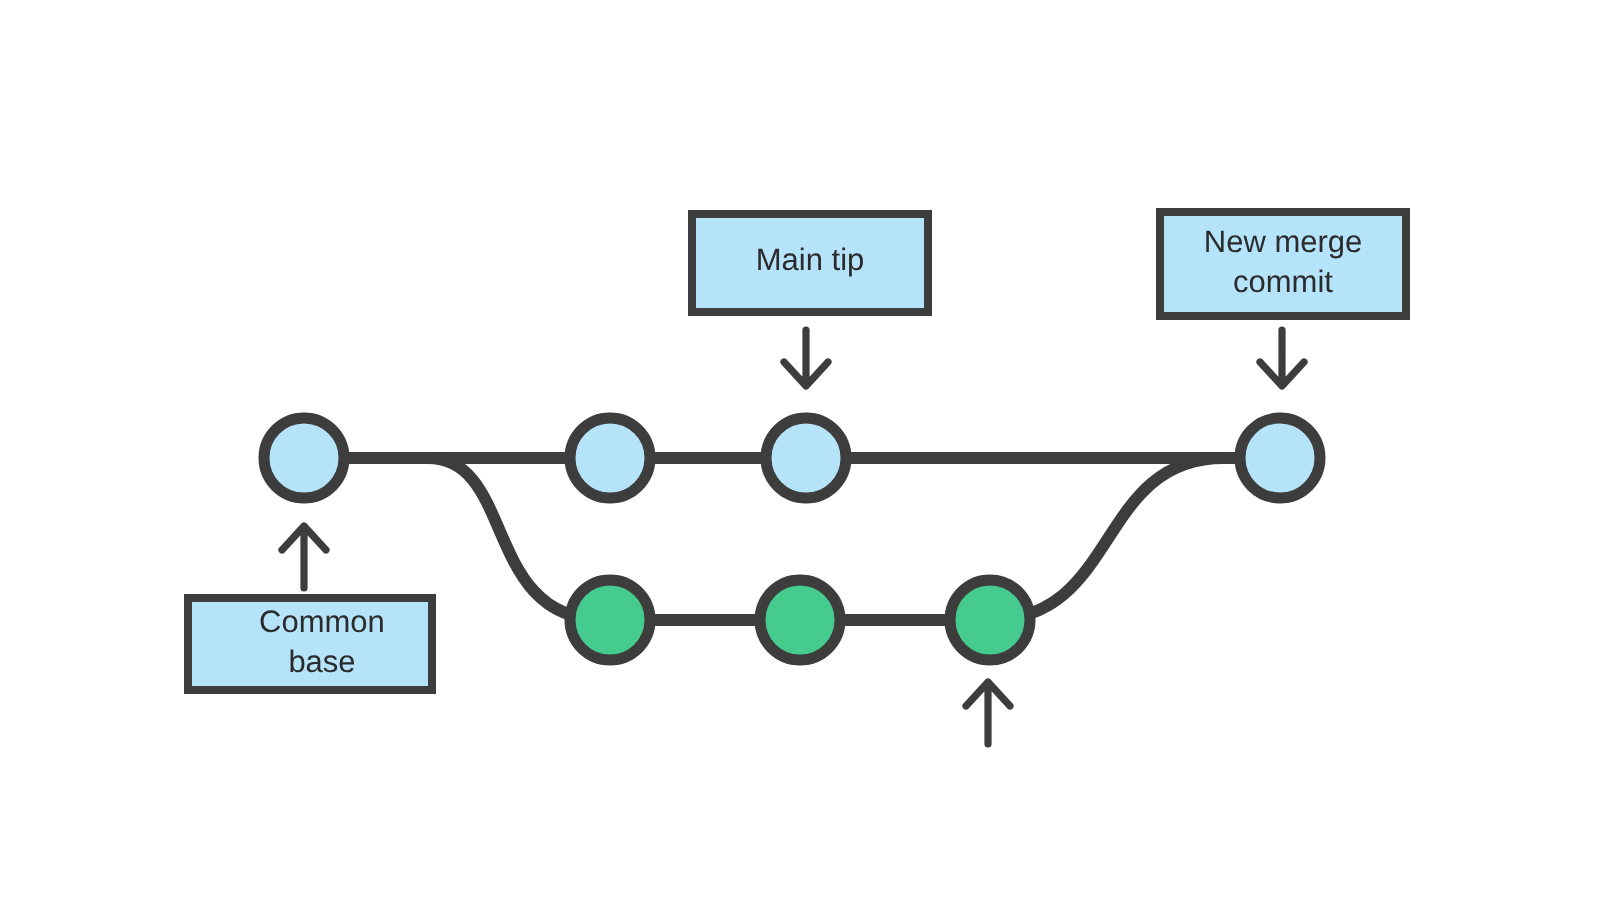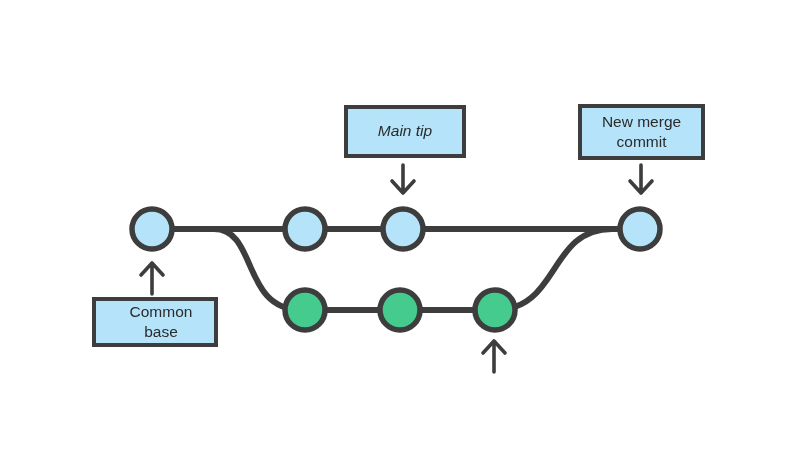--- a/index.html
+++ b/index.html
@@ -49,21 +49,21 @@
     align-items: center;
     justify-content: center;
     text-align: center;
     font-size: 15.5px;
     line-height: 1.3;
     padding: 2px 6px;
   }
   .label-blue  { background: var(--main-label-bg, #b5e3fa); }
   .label-green { background: var(--feature-label-bg, #46cb8f); }
 
-  .label-main-tip        { left: 344px; top: 105px; width: 122px; height: 53px; font-style: italic; }
+  .label-main-tip        { left: 344px; top: 105px; width: 122px; height: 53px; }
   .label-new-merge       { left: 578px; top: 104px; width: 127px; height: 56px; }
   .label-common-base     { left: 92px;  top: 297px; width: 126px; height: 50px; padding-left: 18px; }
   .label-feature-tip     { left: 435px; top: 378px; width: 125px; height: 52px; }
 </style>
 </head>
 <body>
 
 <div class="stage">
 
   <svg class="graph-svg" viewBox="0 0 800 458" aria-hidden="true">

